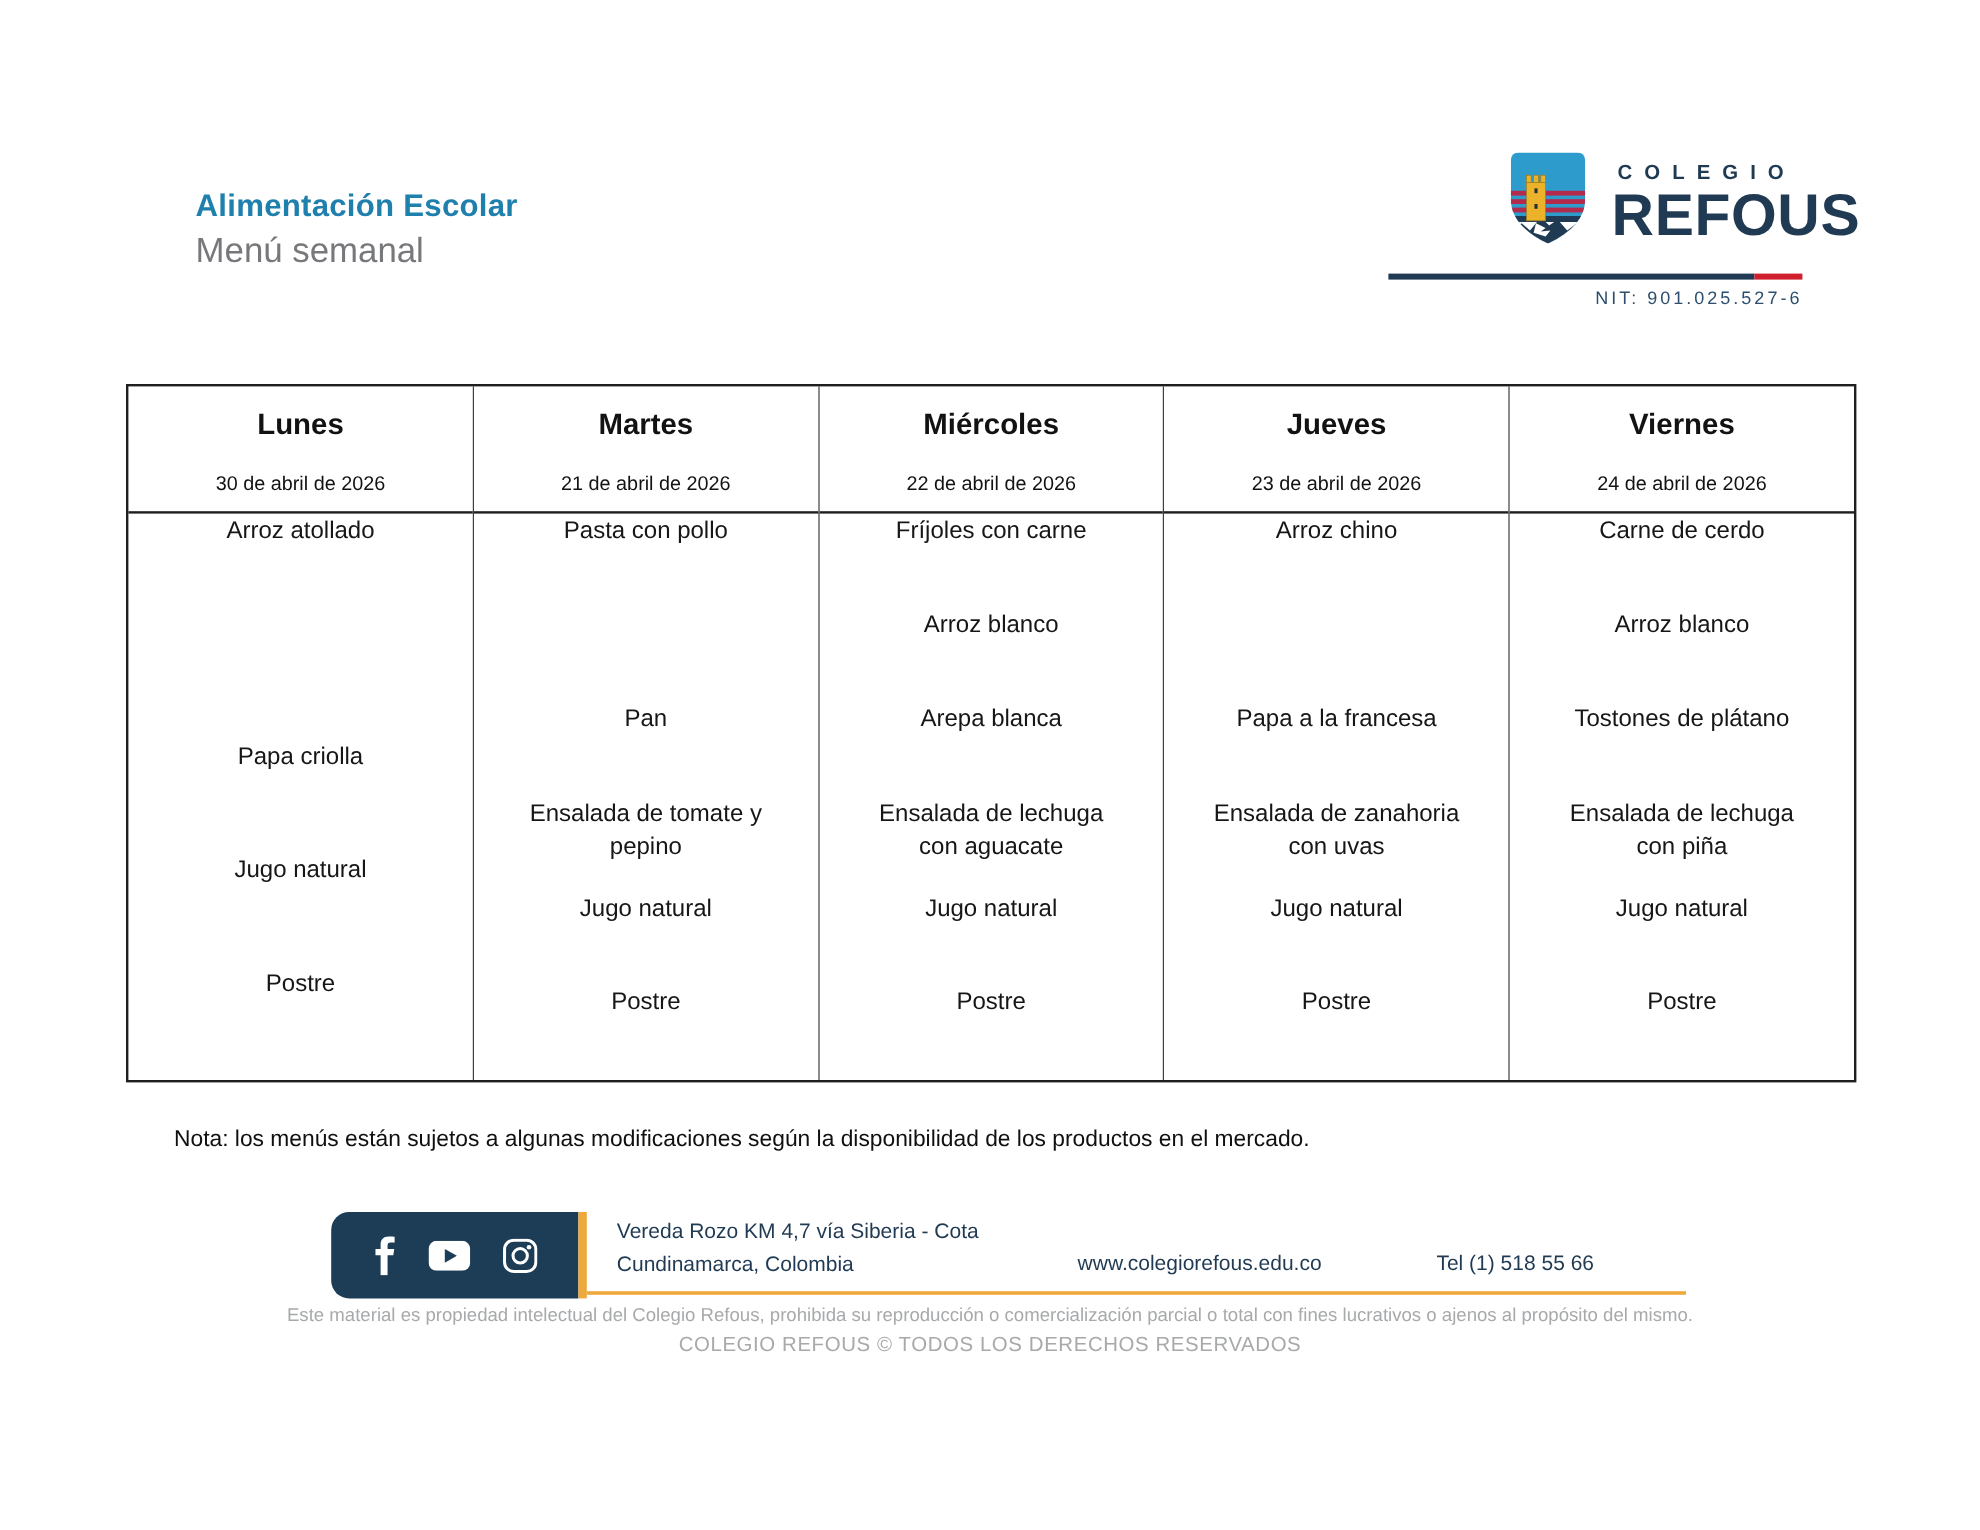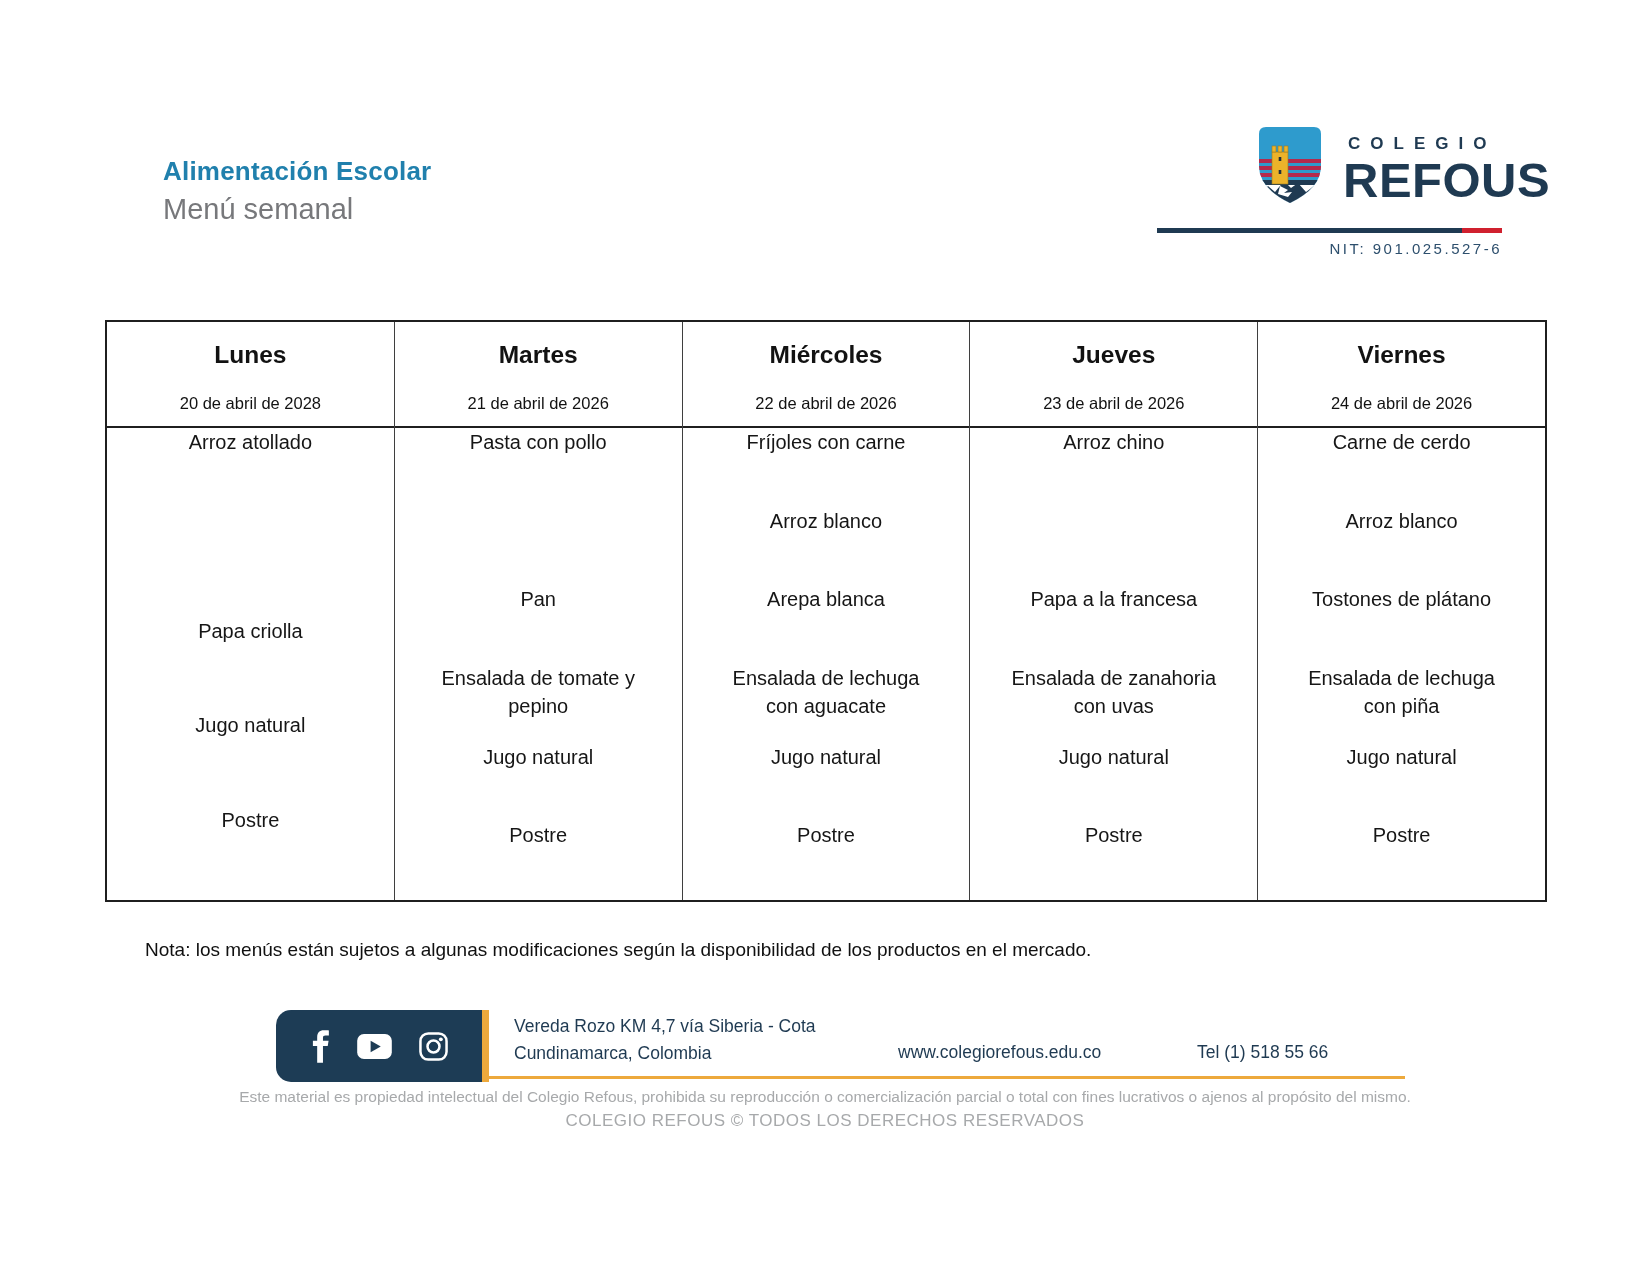--- a/index.html
+++ b/index.html
@@ -89,21 +89,21 @@
     <div class="rule-navy"></div>
     <div class="rule-red"></div>
   </div>
   <div class="logo-nit">NIT:  901.025.527-6</div>
 
   <div class="menu-table">
 
     <div class="day-col">
       <div class="day-header">
         <div class="day-name">Lunes</div>
-        <div class="day-date">20 de abril de 2028</div>
+        <div class="day-date">30 de abril de 2026</div>
       </div>
       <div class="day-body">
         <div class="item-slot">
             <span>Arroz atollado</span>
           </div>
         <div class="item-slot">
             <span></span>
           </div>
         <div class="item-slot">
             <span>Papa criolla</span>

